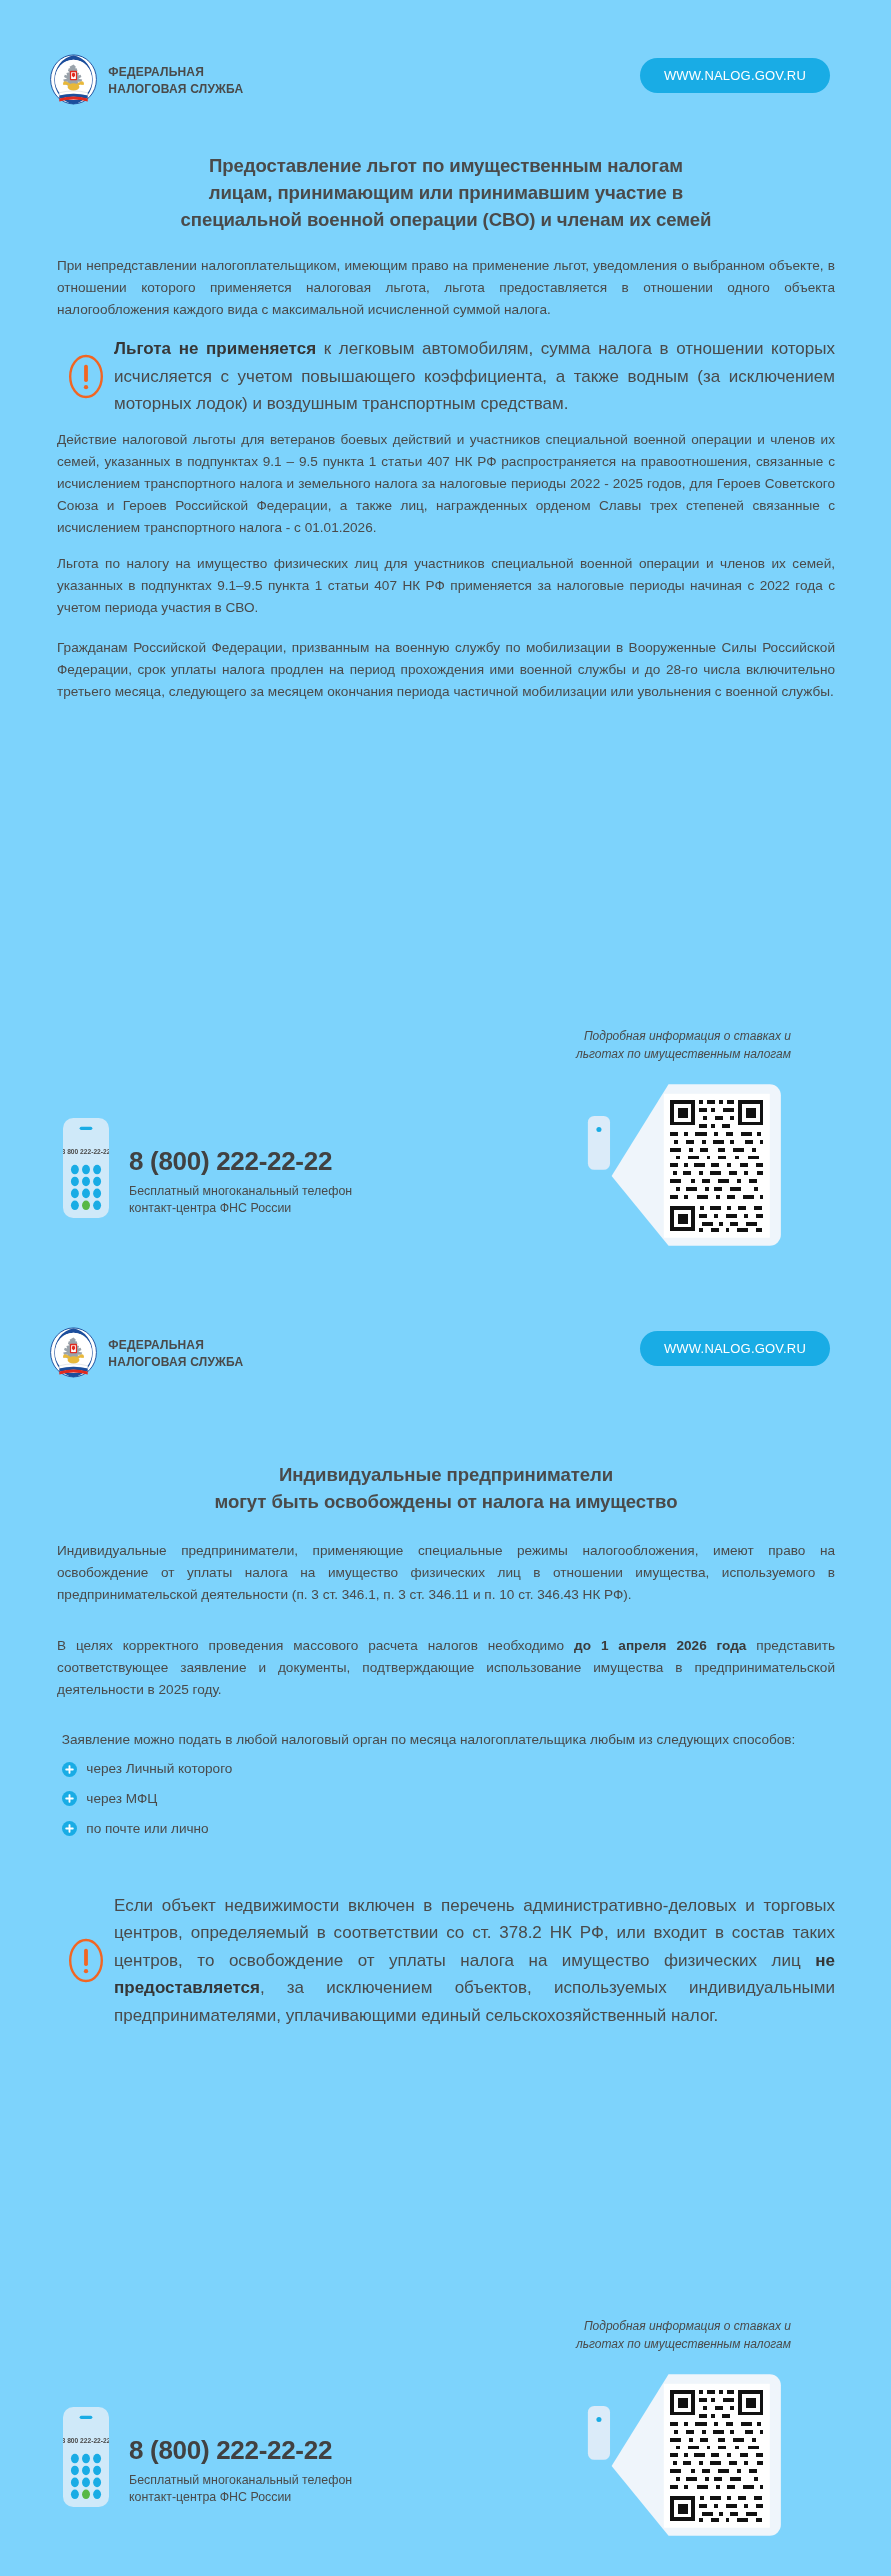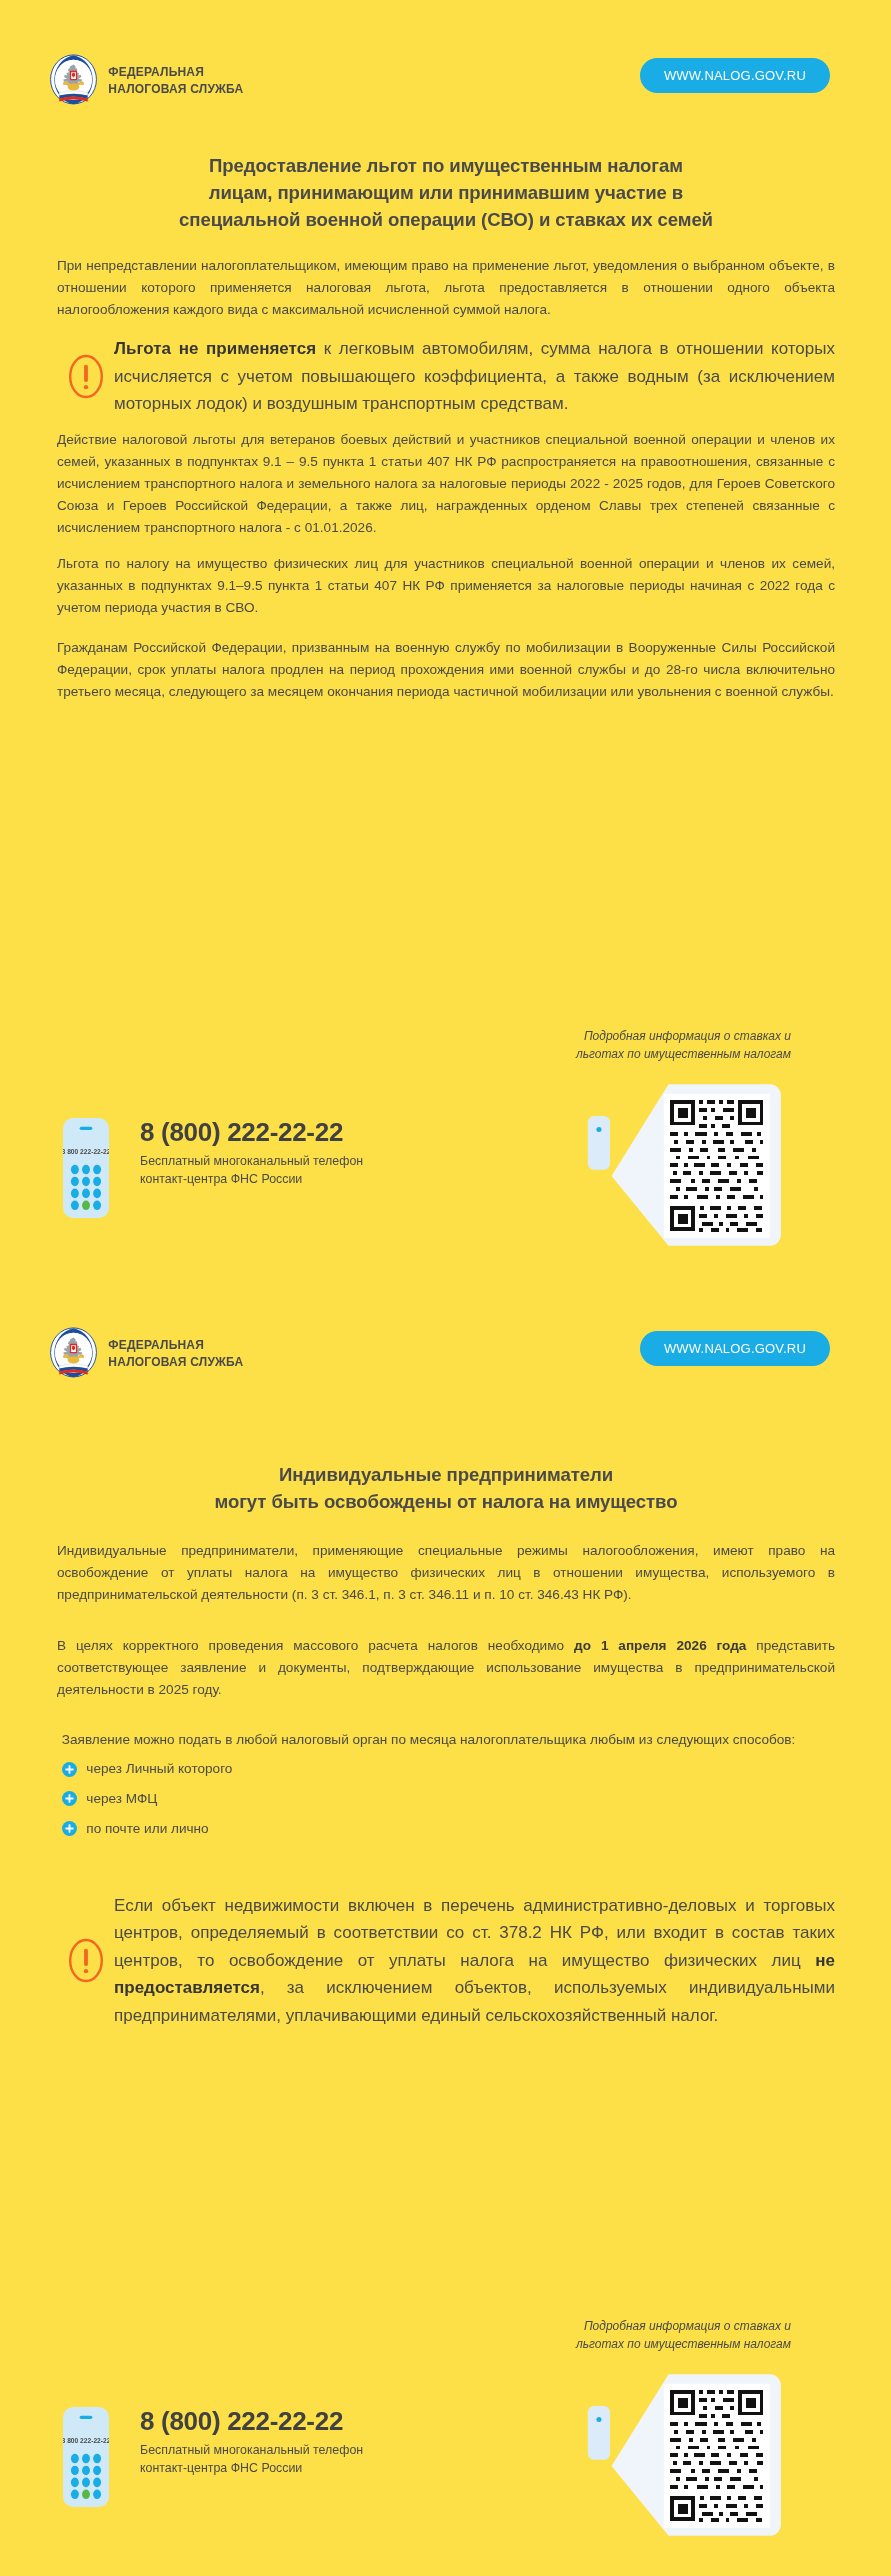--- a/index.html
+++ b/index.html
@@ -15,21 +15,21 @@
     -webkit-font-smoothing: antialiased;
   }
   .doc {
     width: 892px;
     position: relative;
   }
   .page {
     width: 892px;
     height: 1288px;
     position: relative;
-    background: #fde047;
+    background: #7dd3fc;
     overflow: hidden;
   }
 
   
   .hdr {
     position: absolute;
     left: 0; right: 0;
     height: 95px;
     top: 48px;
   }
@@ -159,22 +159,22 @@
   .qr-caption span { display:block; }
 
   
   .footer {
     position: absolute;
     left: 0; right: 0;
   }
   .phone-block {
     position: absolute;
     display: flex;
-    align-items: flex-start;
-    gap: 31px;
+    align-items: flex-end;
+    gap: 20px;
   }
   .phone-ico { width: 46px; height: 100px; display:block; flex:none; }
   .phone-num {
     font-weight: 700;
     font-size: 26px;
     letter-spacing: -0.3px;
     color: #414141;
     line-height: 1.15;
     margin: 0 0 5.5px 0;
     white-space: nowrap;
@@ -226,21 +226,21 @@
           <span>ФЕДЕРАЛЬНАЯ</span>
           <span>НАЛОГОВАЯ СЛУЖБА</span>
         </div>
       </div>
       <button class="site-btn">WWW.NALOG.GOV.RU</button>
     </div>
 
     <h1 class="title" style="top:141px;">
       <span>Предоставление льгот по имущественным налогам</span>
       <span>лицам, принимающим или принимавшим участие в</span>
-      <span>специальной военной операции (СВО) и ставках их семей</span>
+      <span>специальной военной операции (СВО) и членам их семей</span>
     </h1>
 
     <div class="body-wrap" style="top:255px;">
 
       <p class="para">При непредставлении налогоплательщиком, имеющим право на применение льгот, уведомления о выбранном объекте, в отношении которого применяется налоговая льгота, льгота предоставляется в отношении одного объекта налогообложения каждого вида с максимальной исчисленной суммой налога.</p>
 
       <div class="warn">
         <div class="warn-icon">
           <svg width="38" height="49" viewBox="0 0 48 62">
             <ellipse cx="24" cy="31" rx="20" ry="26" fill="none" stroke="#F26522" stroke-width="3"></ellipse>

